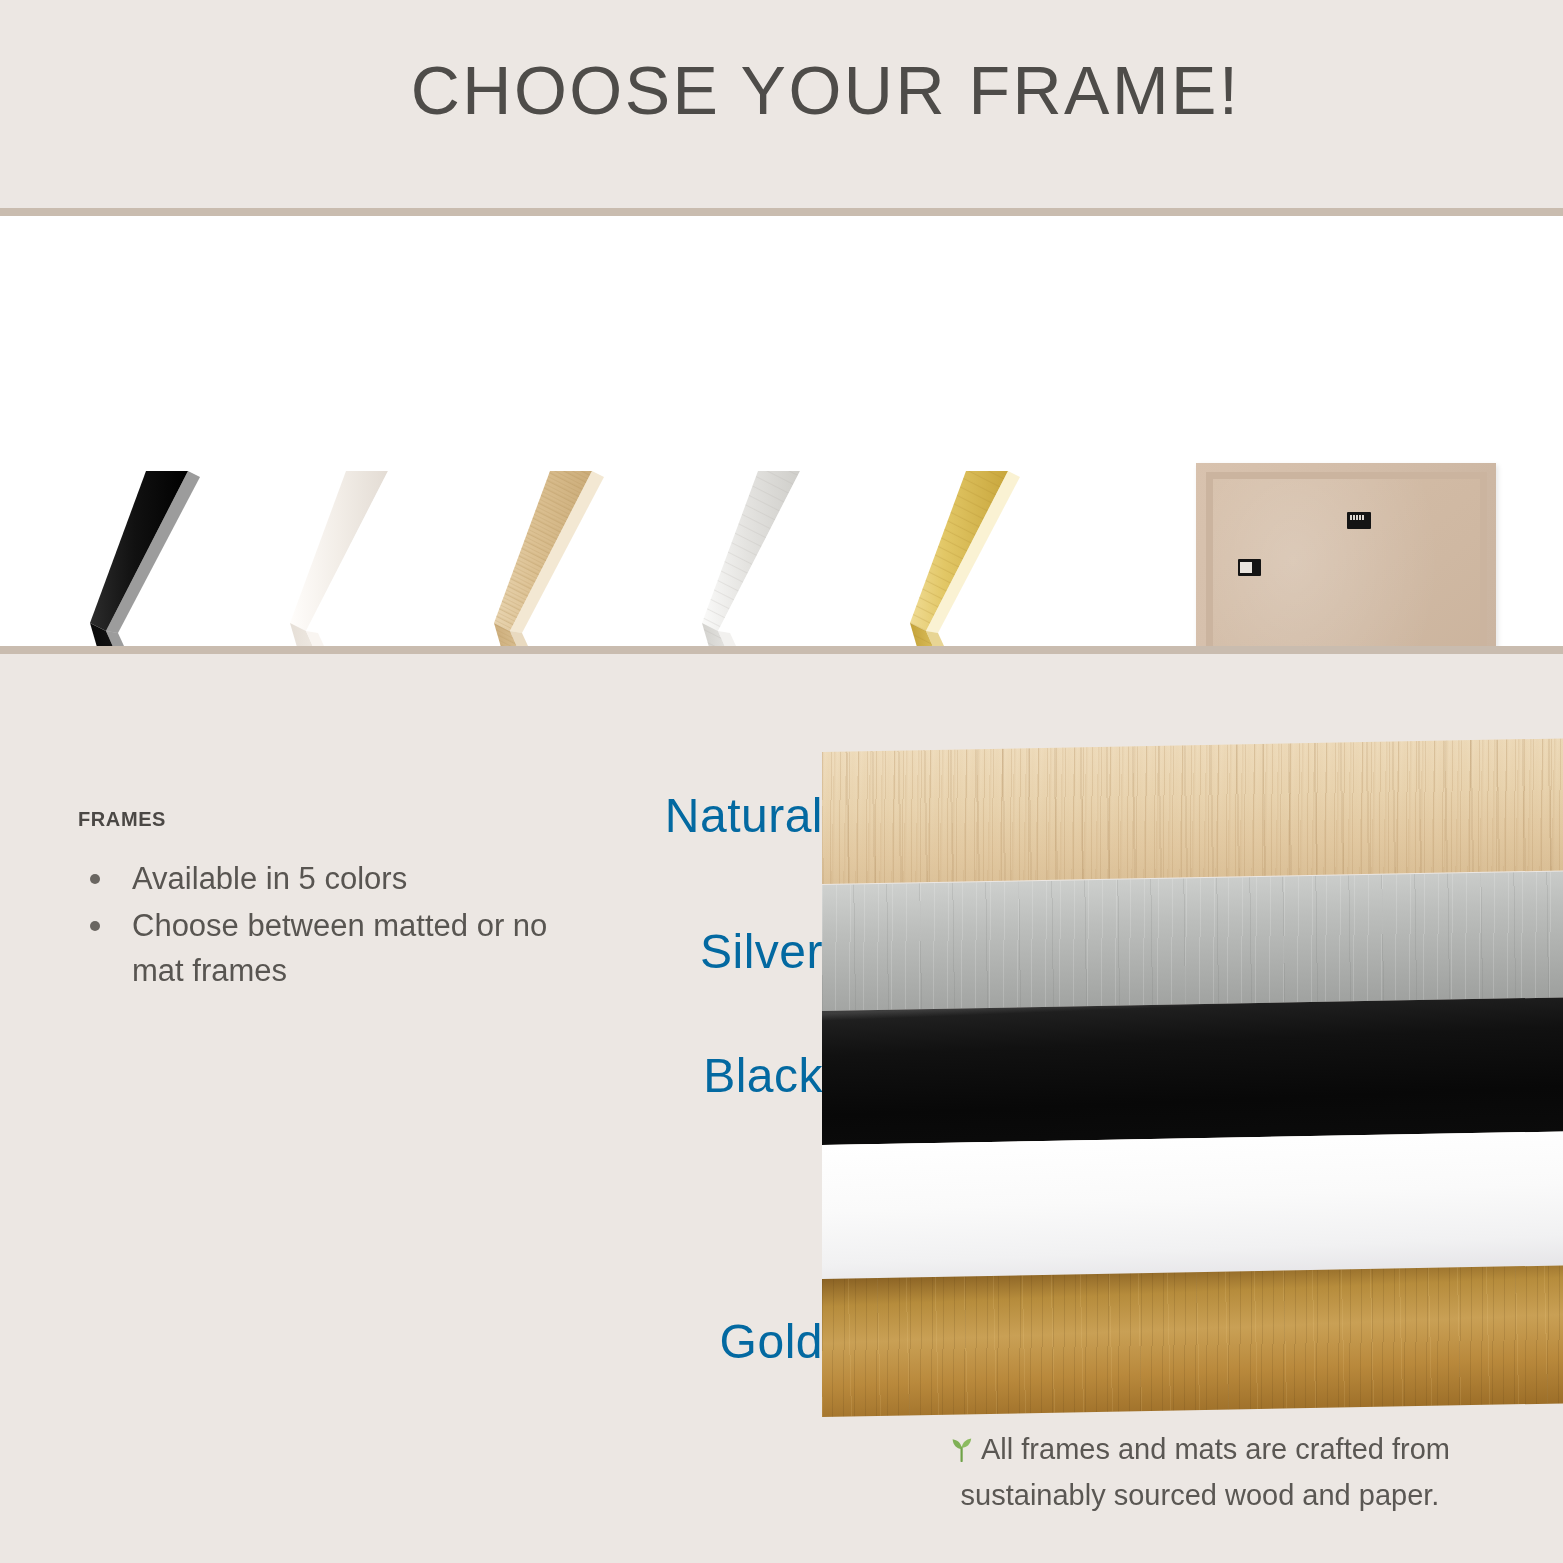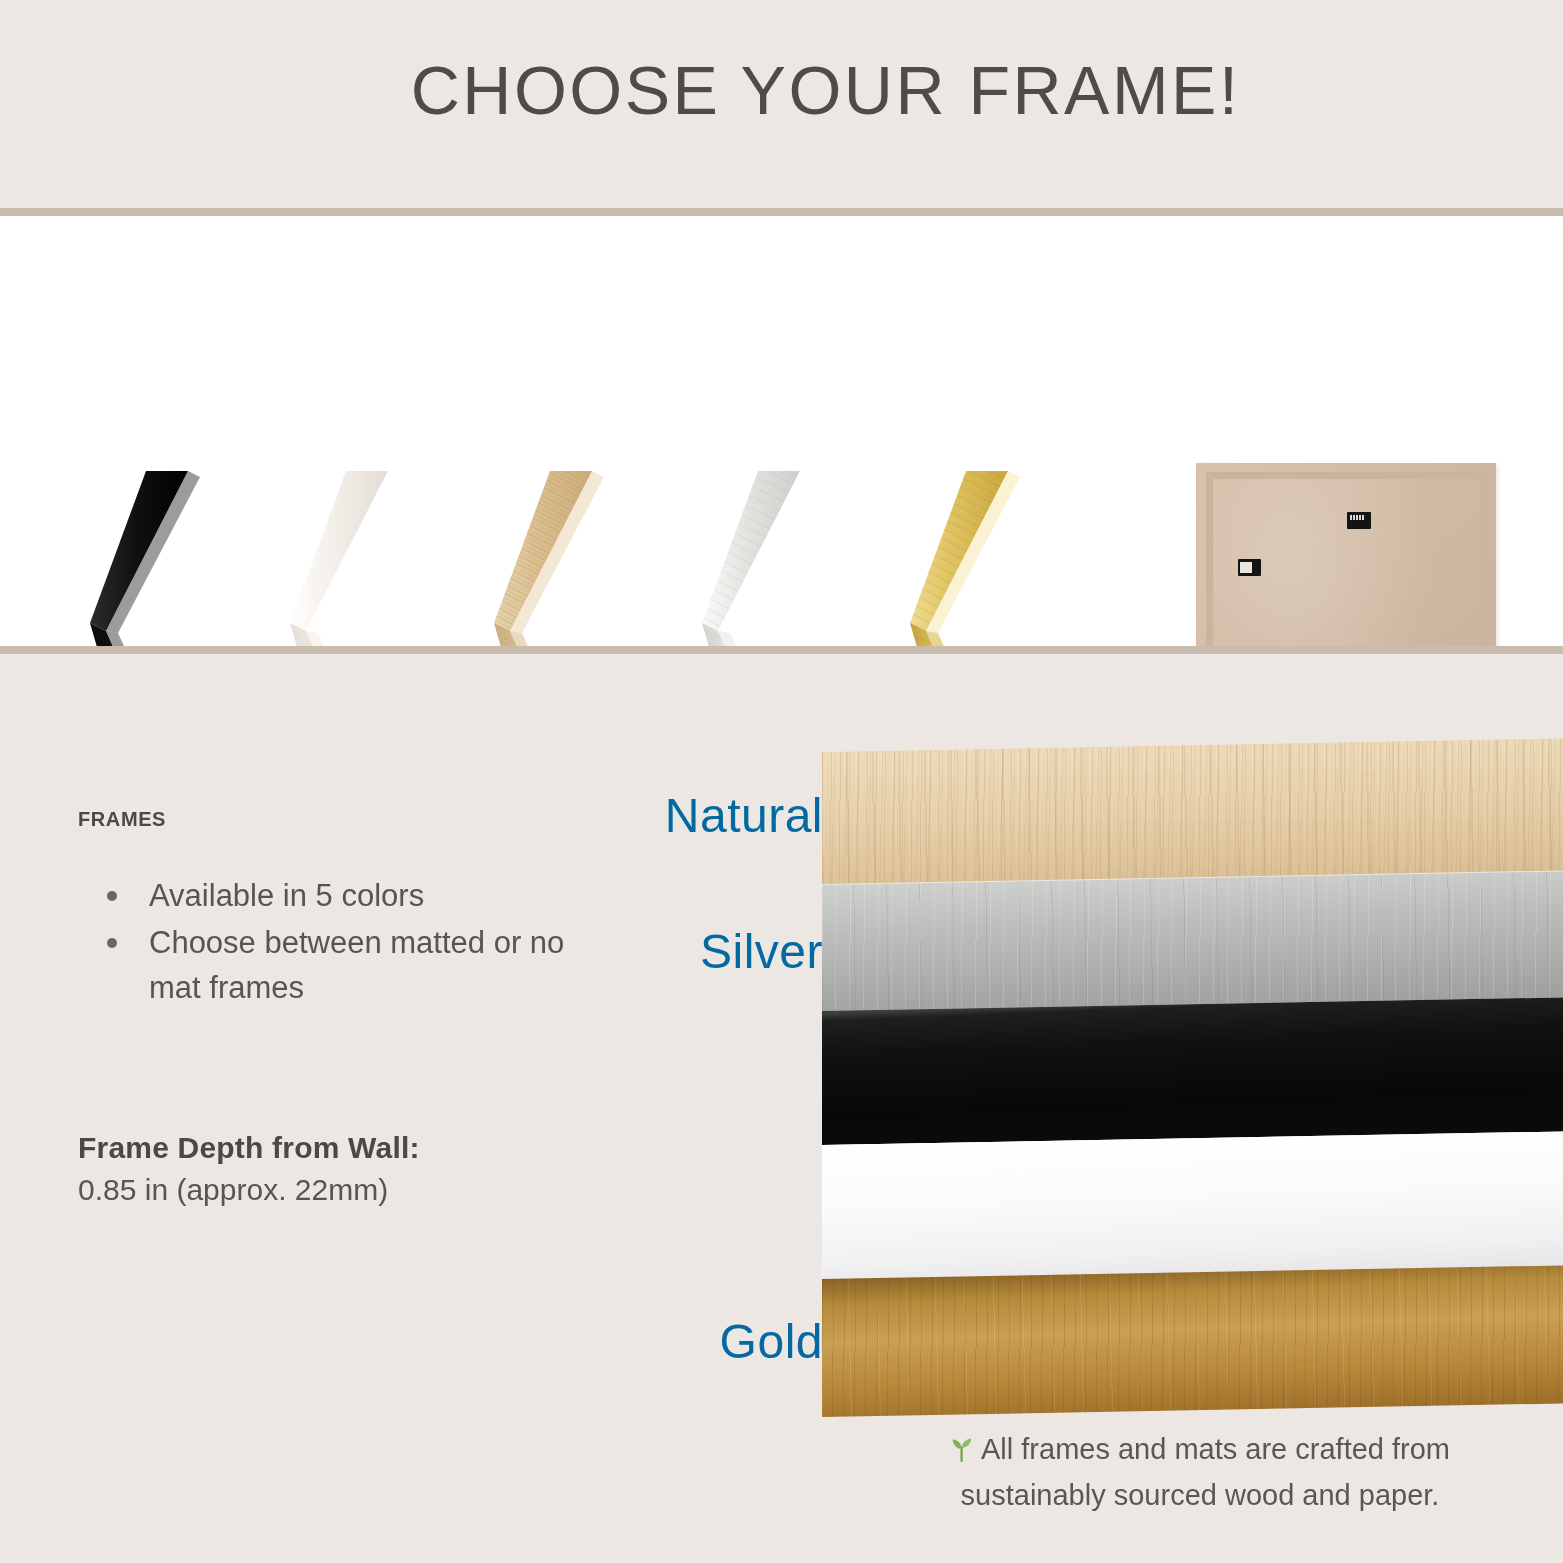--- a/index.html
+++ b/index.html
@@ -138,21 +138,21 @@
     left: 78px; top: 808px;
     font-size: 20px;
     font-weight: bold;
     color: #4B4845;
     letter-spacing: 0.6px;
   }
   #frames-list {
     position: absolute;
     left: 78px; top: 856px;
     width: 470px;
-    margin: 17px;
+    margin: 0;
     padding: 0;
     list-style: none;
   }
   #frames-list li {
     position: relative;
     padding-left: 54px;
     font-size: 31px;
     color: #585551;
     line-height: 45px;
     margin-bottom: 2px;
@@ -465,28 +465,25 @@
     <li>
       <span class="bullet"></span>
       <span>Available in 5 colors</span>
     </li>
     <li>
       <span class="bullet"></span>
       <span>Choose between matted or no mat frames</span>
     </li>
   </ul>
 
-  <div class="spec-block" id="spec-depth">
-    <div class="spec-label">Frame Depth from Wall:</div>
-    <div class="spec-value">0.85 in (approx. 22mm)</div>
-  </div>
 
 
   <div class="color-label" style="top:792px;">Natural</div>
   <div class="color-label" style="top:917px;margin-top:11px;">Silver</div>
+  <div class="color-label" style="top:1052px;">Black</div>
   <div class="color-label" style="top:1318px;">Gold</div>
 
   <div id="profile-stack">
     <div class="profile-bar" id="bar-natural">
         <div class="grain"></div>
       </div>
     <div class="profile-bar" id="bar-silver">
         <div class="grain"></div>
       </div>
     <div class="profile-bar" id="bar-black">

